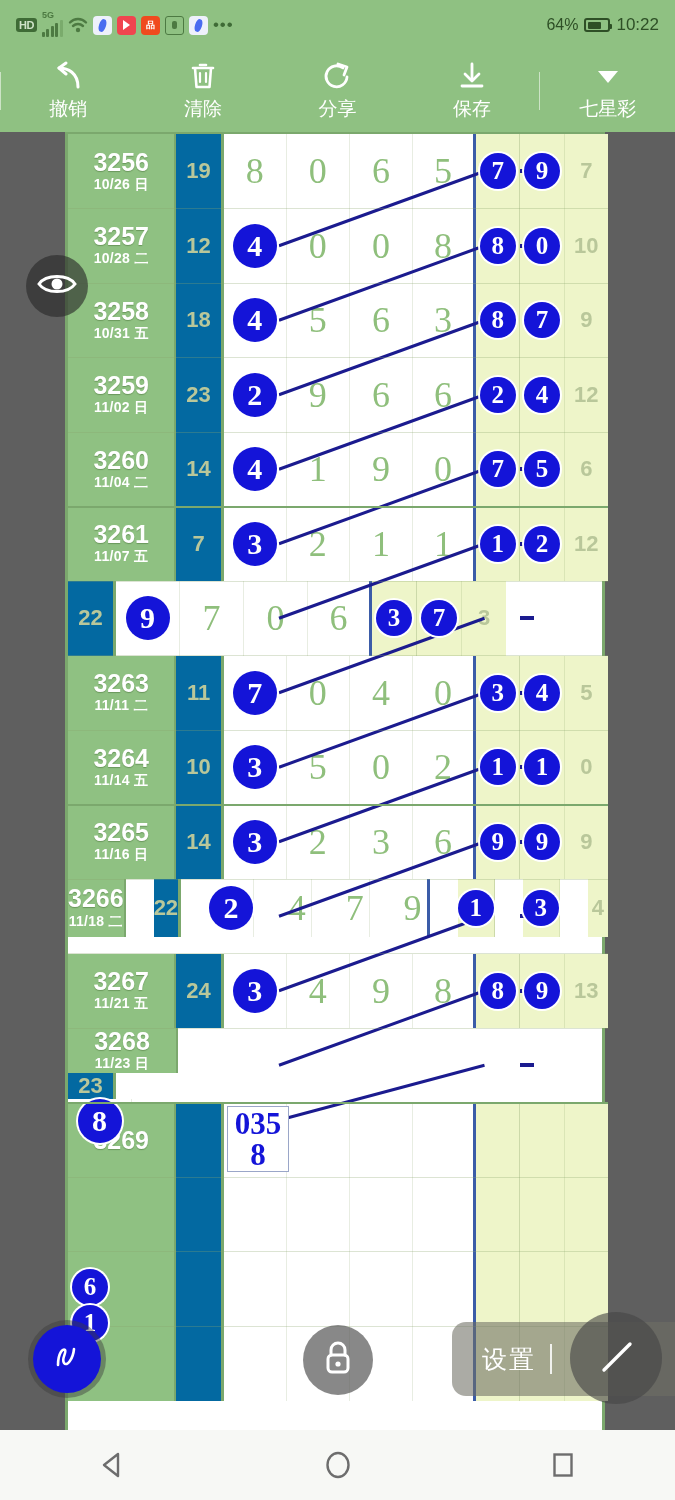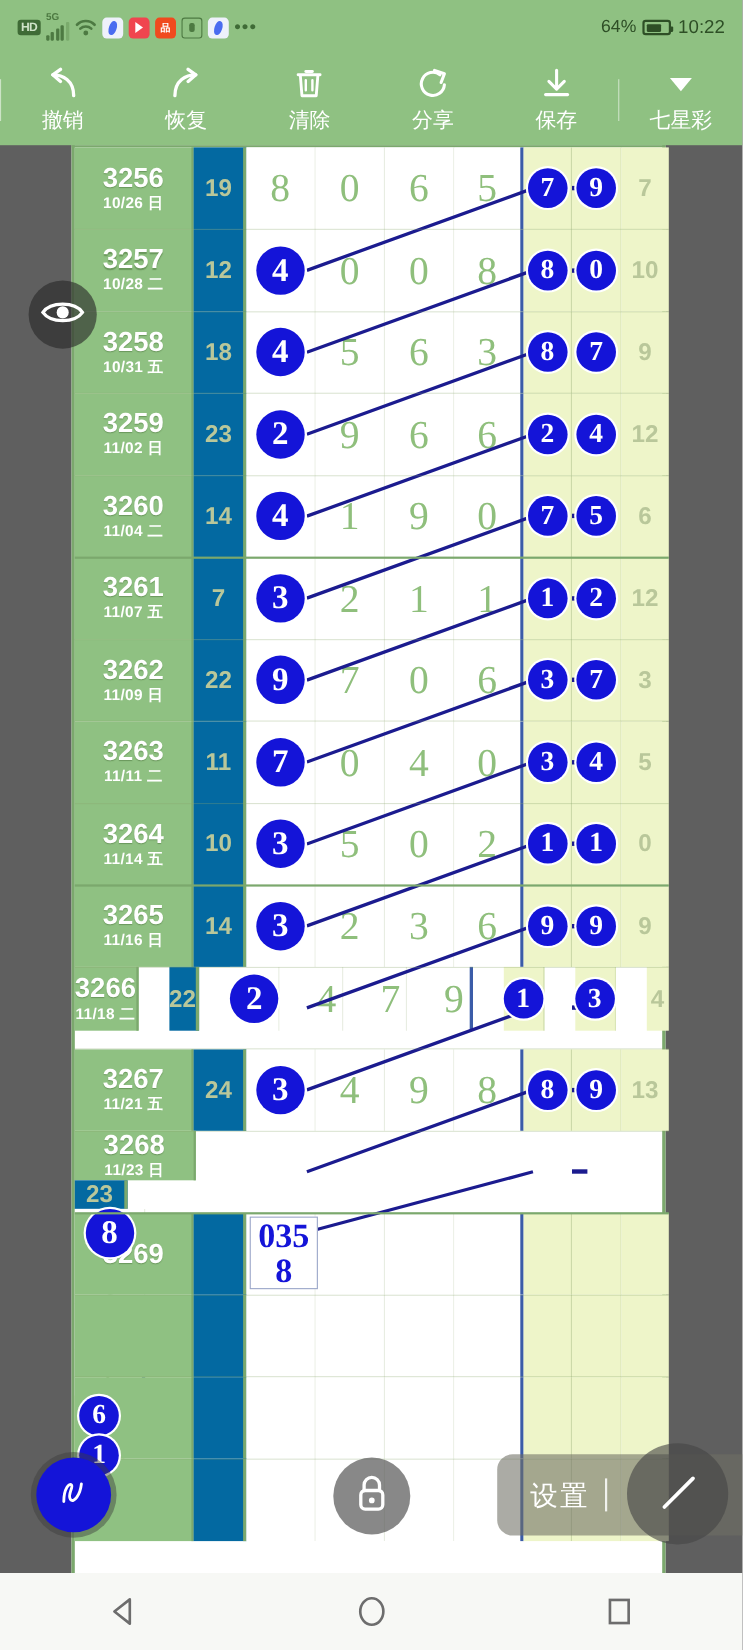--- a/index.html
+++ b/index.html
@@ -203,29 +203,20 @@
 <div class="toolbar">
   <div class="tb-sep"></div>
   <div class="tb-item">
     <span class="tb-ico">
       <svg width="32" height="30" viewBox="0 0 32 30">
           <path d="M26 26 C26 12 16 7 7 7" stroke="#fff" stroke-width="3" fill="none" stroke-linecap="round"></path>
           <path d="M7 7 L14 2 M7 7 L14 13" stroke="#fff" stroke-width="3" fill="none" stroke-linecap="round"></path>
         </svg>
     </span>
     <span class="tb-label">撤销</span>
-  </div>
-  <div class="tb-item">
-    <span class="tb-ico">
-      <svg width="32" height="30" viewBox="0 0 32 30">
-          <path d="M6 26 C6 12 16 7 25 7" stroke="#fff" stroke-width="3" fill="none" stroke-linecap="round"></path>
-          <path d="M25 7 L18 2 M25 7 L18 13" stroke="#fff" stroke-width="3" fill="none" stroke-linecap="round"></path>
-        </svg>
-    </span>
-    <span class="tb-label">恢复</span>
   </div>
   <div class="tb-item">
     <span class="tb-ico">
       <svg width="26" height="30" viewBox="0 0 26 30">
         <path d="M3 7 H23" stroke="#fff" stroke-width="2.6" stroke-linecap="round"></path>
         <path d="M10 4 H16" stroke="#fff" stroke-width="2.6" stroke-linecap="round"></path>
         <path d="M5 7 L6.5 26 H19.5 L21 7" stroke="#fff" stroke-width="2.6" fill="none" stroke-linejoin="round"></path>
         <path d="M10 12 V21 M16 12 V21" stroke="#fff" stroke-width="2.2" stroke-linecap="round"></path>
       </svg>
     </span>
@@ -462,26 +453,20 @@
         <div class="cell c-s">
           <span class="ball sm">2</span>
         </div>
         <div class="cell c-tot">
           <span class="tottxt">12</span>
         </div>
       </div>
       <div class="linkdash" style="left: 452px; top: 407.75px;"></div>
       <div class="rowsep" style="top: 446.5px;"></div>
       <div class="rowline" style="top: 447px; height: 74.5px;">
-        <div class="cell c-id">
-          <div class="idbox">
-            <div class="id-no">3262</div>
-            <div class="id-dt">11/09 日</div>
-          </div>
-        </div>
         <div class="cell c-sum">
           <span class="sumtxt">22</span>
         </div>
         <div class="cell c-d">
           <span class="ball">9</span>
         </div>
         <div class="cell c-d">
           <span class="dig">7</span>
         </div>
         <div class="cell c-d">

